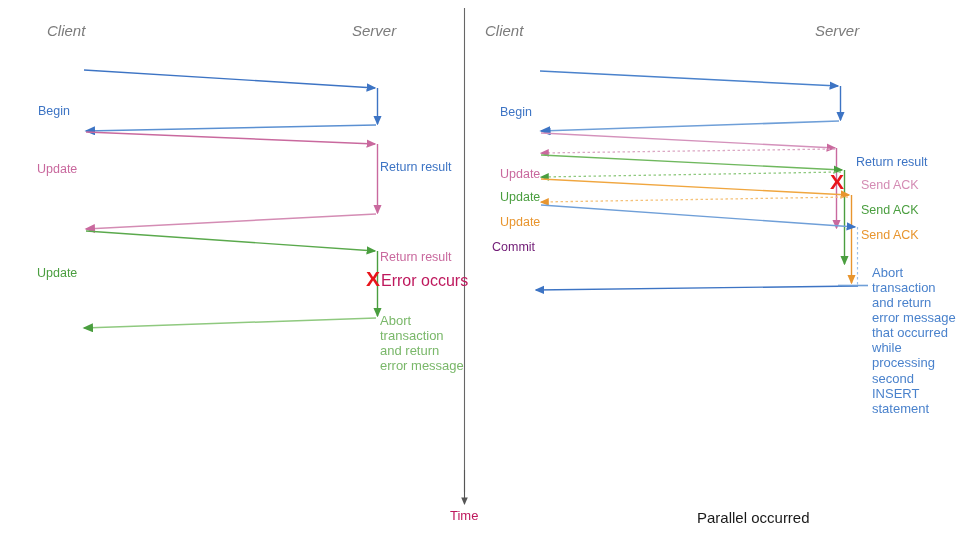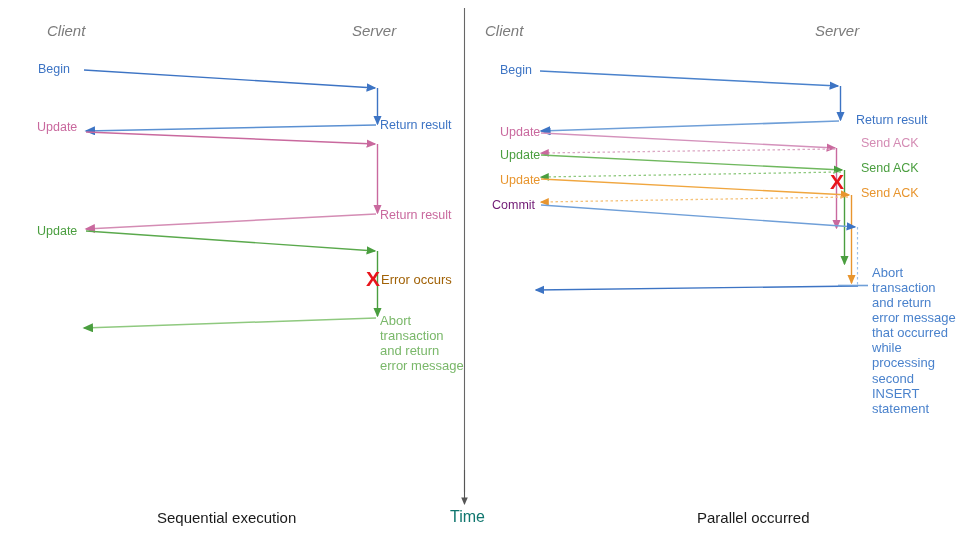--- a/index.html
+++ b/index.html
@@ -9,24 +9,24 @@
     background:#ffffff;
     font-family:"Liberation Sans","DejaVu Sans",sans-serif;
     overflow:hidden;
     position:relative;
   }
   #stage{position:absolute;left:0;top:0;width:960px;height:540px;}
   svg.layer{position:absolute;left:0;top:0;width:960px;height:540px;}
   .lbl{position:absolute;white-space:pre;line-height:1.16;}
   .actor{font-style:italic;font-size:15px;color:#7b7b7b;}
   .caption{font-size:15px;color:#1a1a1a;}
-  .timelbl{font-size:16px;color:#0f766e;}
-  .msg{font-size:12.5px;}
+  .timelbl{font-size:13px;color:#be185d;}
+  .msg{font-size:12.5px;margin-top:42px;}
   .msg-multi{font-size:13px;}
-  .err{font-size:13px;color:#a16207;}
+  .err{font-size:16px;color:#be185d;}
   .xmark{font-size:21px;font-weight:bold;color:#e8141b;line-height:1;}
 </style>
 </head>
 <body>
 
 <div id="stage">
 
   <svg class="layer" viewBox="0 0 960 540" xmlns="http://www.w3.org/2000/svg">
     <defs>
       <marker id="ah-blue" markerWidth="7" markerHeight="7" refX="6" refY="3" orient="auto">
@@ -107,21 +107,20 @@
   <div class="lbl msg" style="left:380px;top:208px;color:#c9699e;">Return result</div>
 
   <div class="lbl xmark" style="left:366px;top:268px;">X</div>
   <div class="lbl err" style="left:381px;top:272px;">Error occurs</div>
 
   <div class="lbl msg-multi" style="left:380px;top:313px;color:#7ab86a;">Abort
 transaction
 and return
 error message</div>
 
-  <div class="lbl caption" style="left:157px;top:509px;">Sequential execution</div>
 
   <div class="lbl actor" style="left:485px;top:22px;">Client</div>
   <div class="lbl actor" style="left:815px;top:22px;">Server</div>
 
   <div class="lbl msg" style="left:500px;top:63px;color:#3d74c4;">Begin</div>
   <div class="lbl msg" style="left:500px;top:125px;color:#c9699e;">Update</div>
   <div class="lbl msg" style="left:500px;top:148px;color:#4a9e3f;">Update</div>
   <div class="lbl msg" style="left:500px;top:173px;color:#e8952e;">Update</div>
   <div class="lbl msg" style="left:492px;top:198px;color:#701a75;">Commit</div>
 

